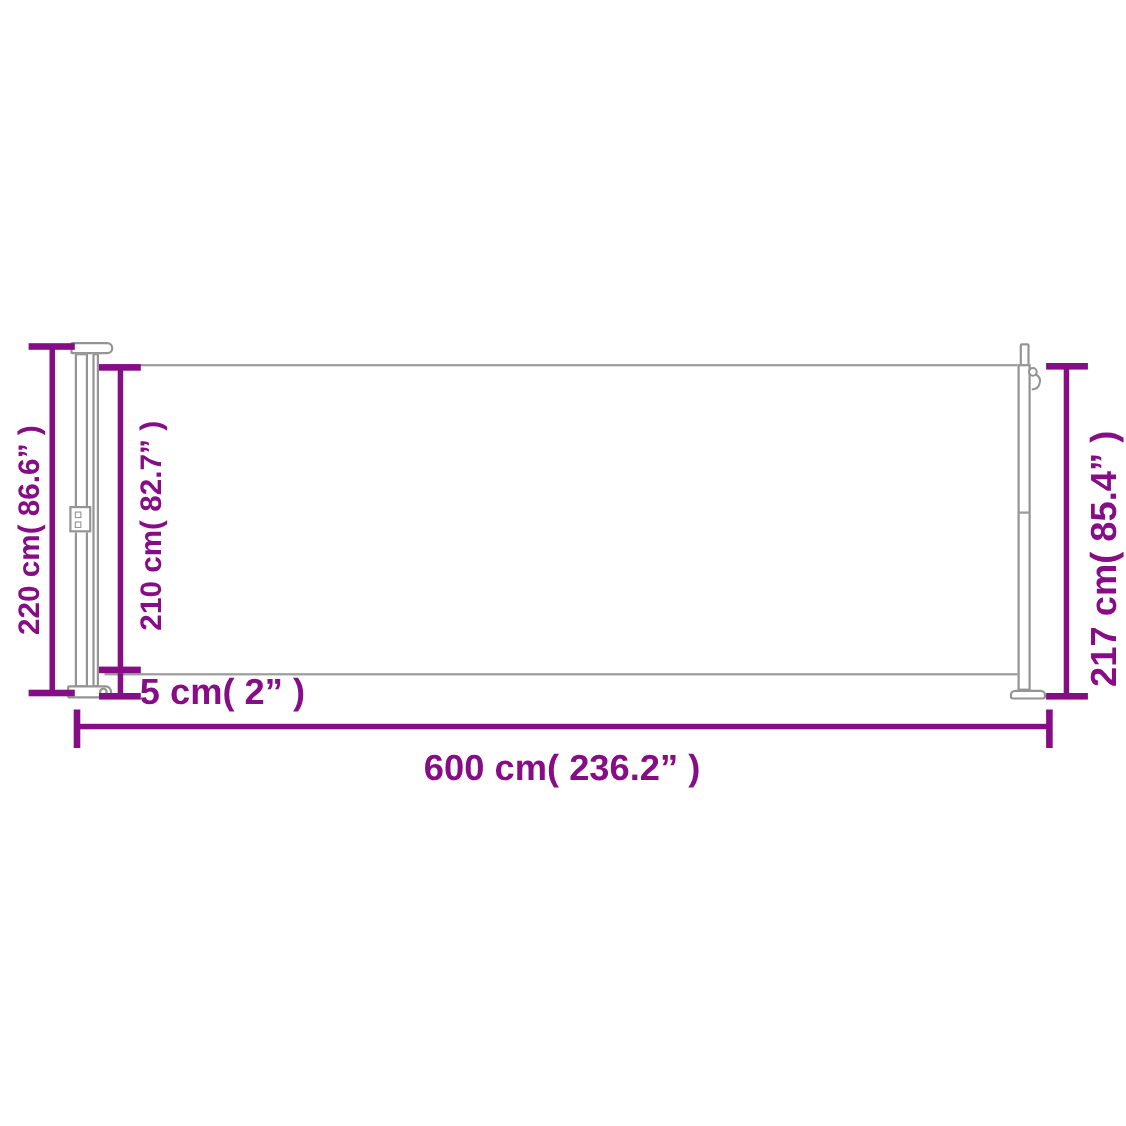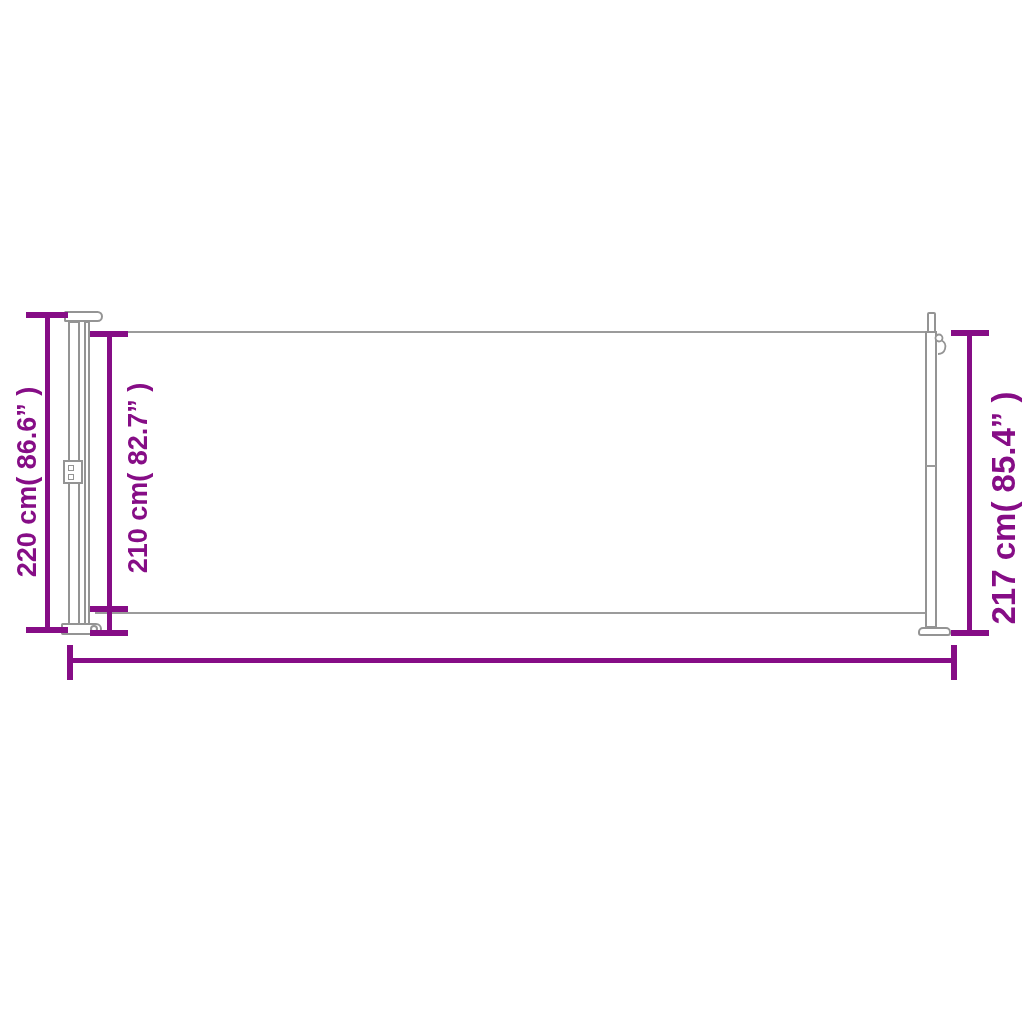--- a/index.html
+++ b/index.html
@@ -57,23 +57,25 @@
   <div class="dim" style="left:26px;top:627px;width:42px;height:6px;"></div>
   <div class="dim-label rot f-small" style="left:27px;top:482px;">220 cm( 86.6” )</div>
 
   <div class="dim" style="left:107px;top:334px;width:5px;height:278px;"></div>
   <div class="dim" style="left:90px;top:331px;width:38px;height:6px;"></div>
   <div class="dim" style="left:90px;top:606px;width:38px;height:6px;"></div>
   <div class="dim-label rot f-small" style="left:138px;top:478px;">210 cm( 82.7” )</div>
 
   <div class="dim" style="left:107px;top:612px;width:5px;height:22px;"></div>
   <div class="dim" style="left:90px;top:630px;width:38px;height:6px;"></div>
+  <div class="dim-label f-big" style="left:127px;top:612px;">5 cm( 2” )</div>
 
   <div class="dim" style="left:70px;top:658px;width:884px;height:5px;"></div>
   <div class="dim" style="left:67px;top:645px;width:6px;height:35px;"></div>
   <div class="dim" style="left:951px;top:645px;width:6px;height:35px;"></div>
+  <div class="dim-label ctr f-big" style="left:511px;top:698px;">600 cm( 236.2” )</div>
 
   <div class="dim" style="left:967px;top:333px;width:5px;height:301px;"></div>
   <div class="dim" style="left:951px;top:330px;width:38px;height:6px;"></div>
   <div class="dim" style="left:951px;top:630px;width:38px;height:6px;"></div>
   <div class="dim-label rot f-big" style="left:1003px;top:508px;">217 cm( 85.4” )</div>
 
 </div>
 
 </body></html>

